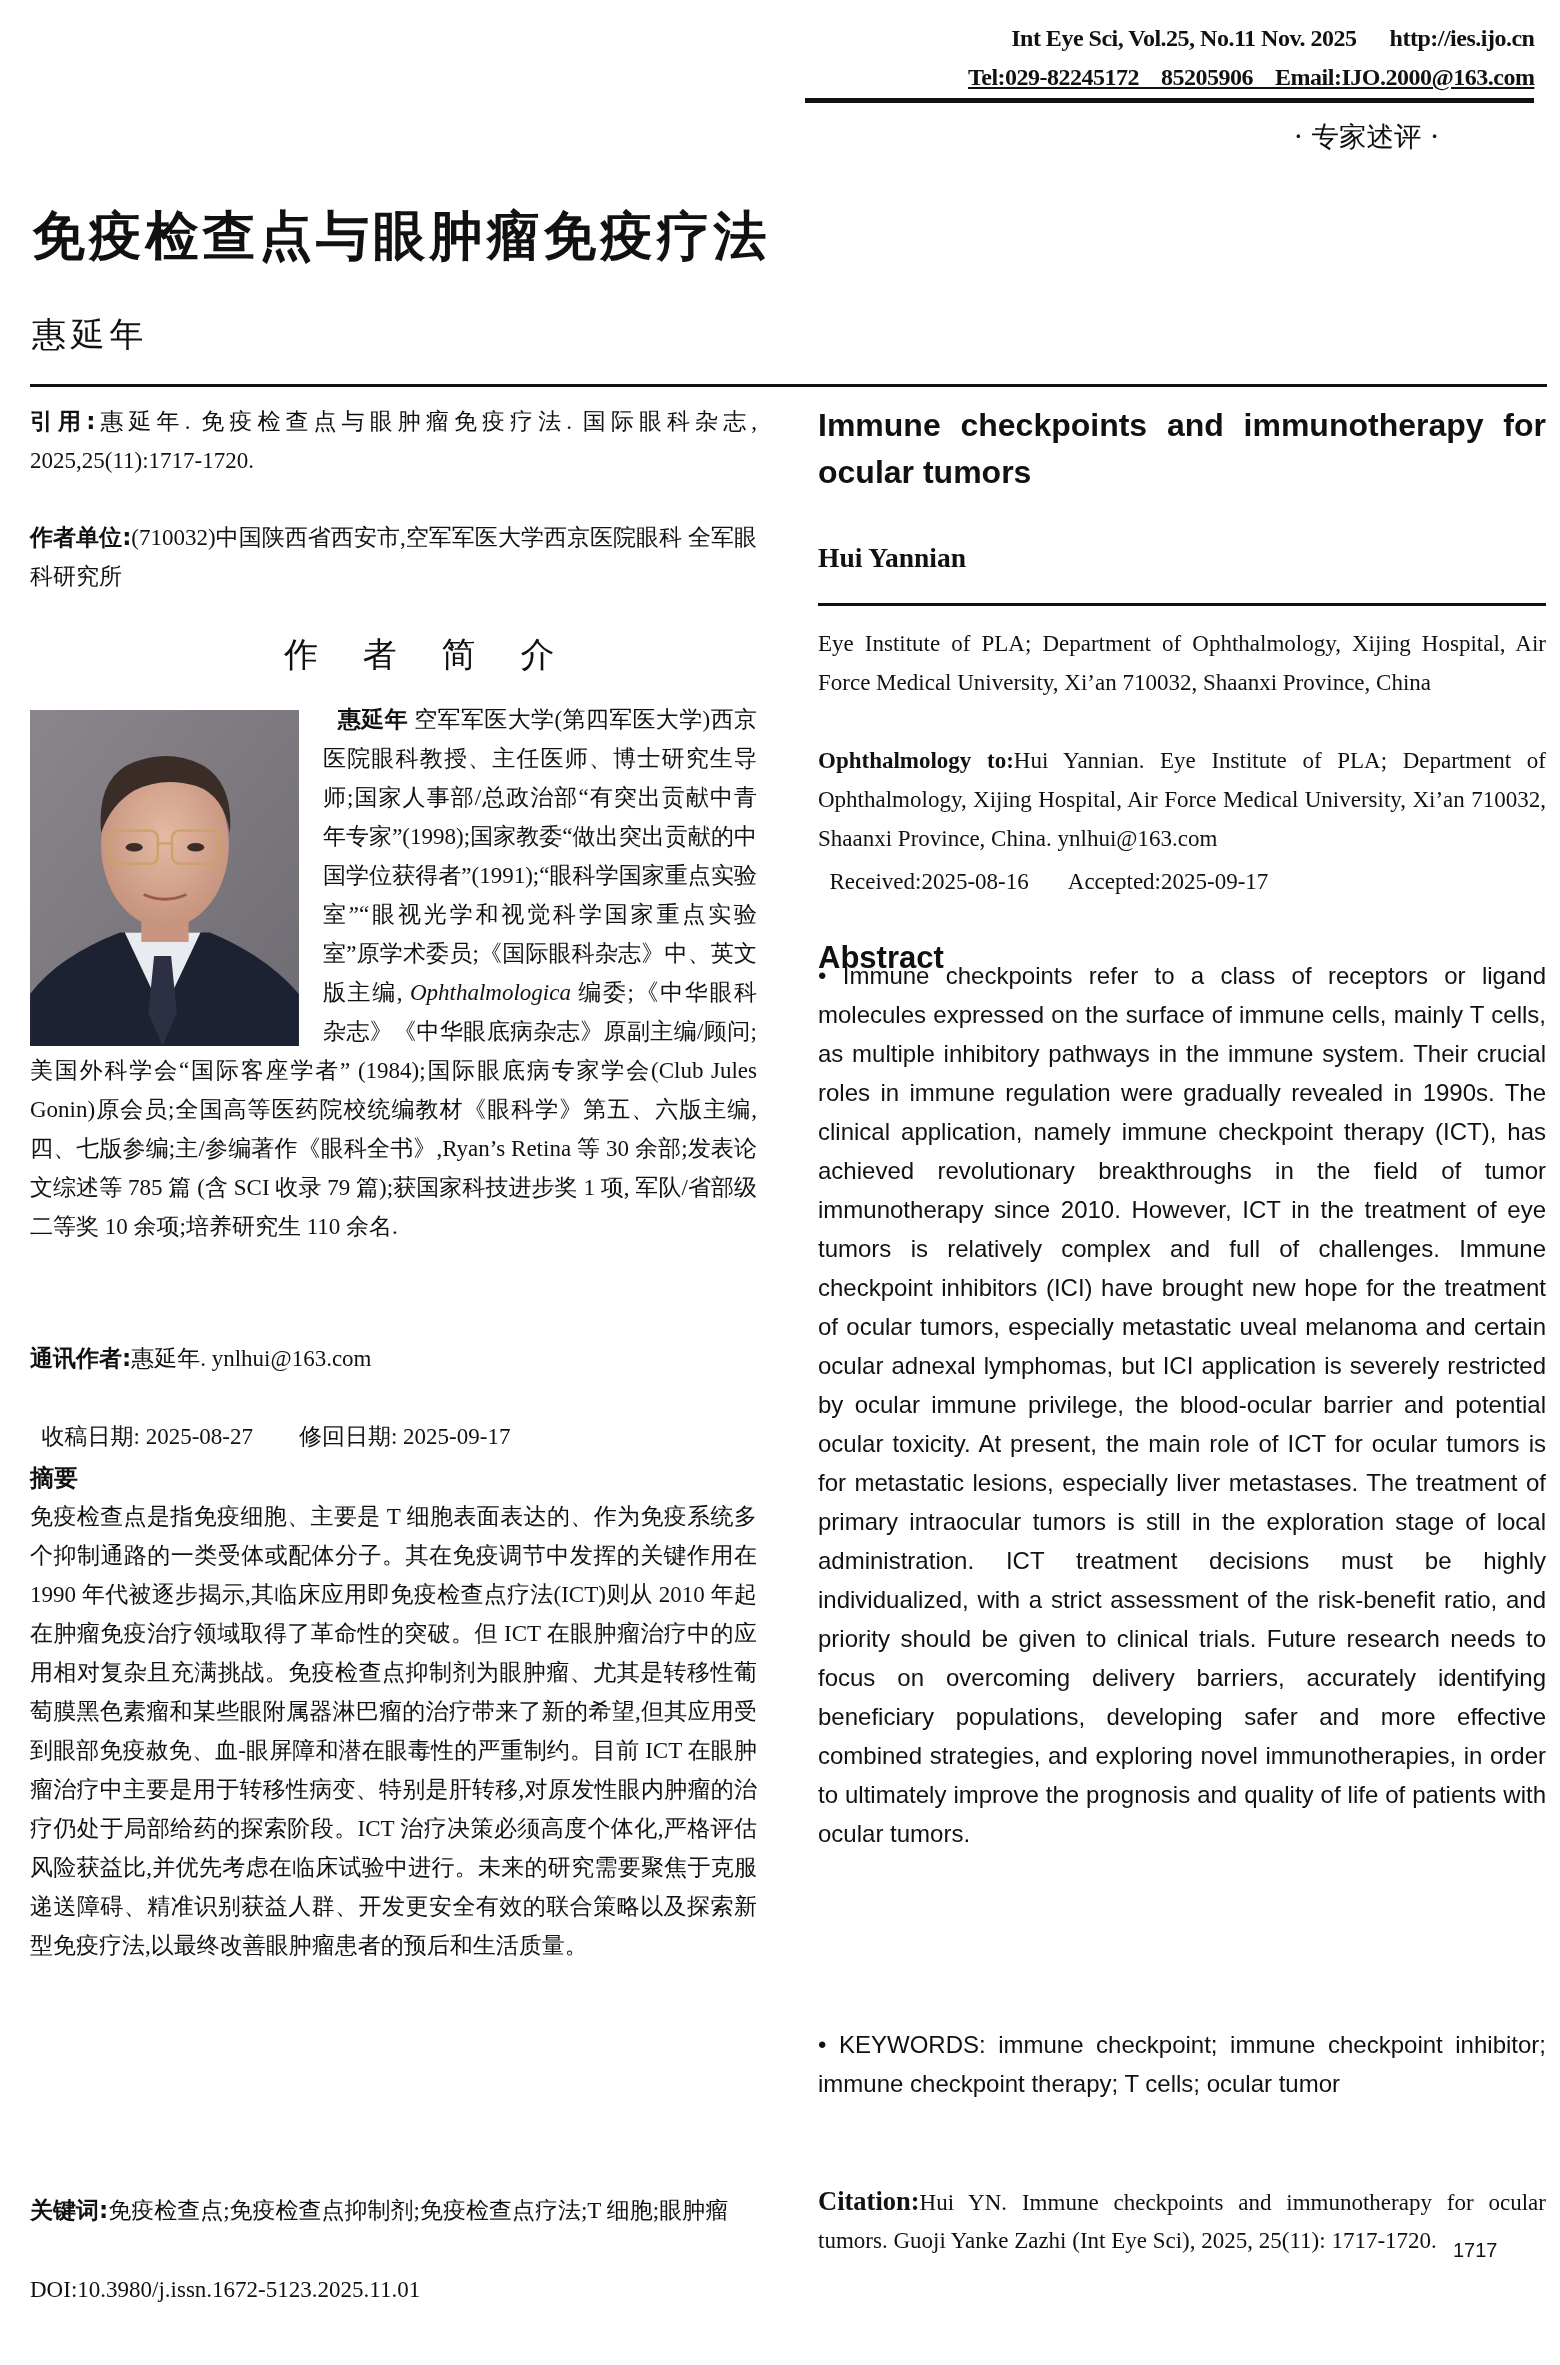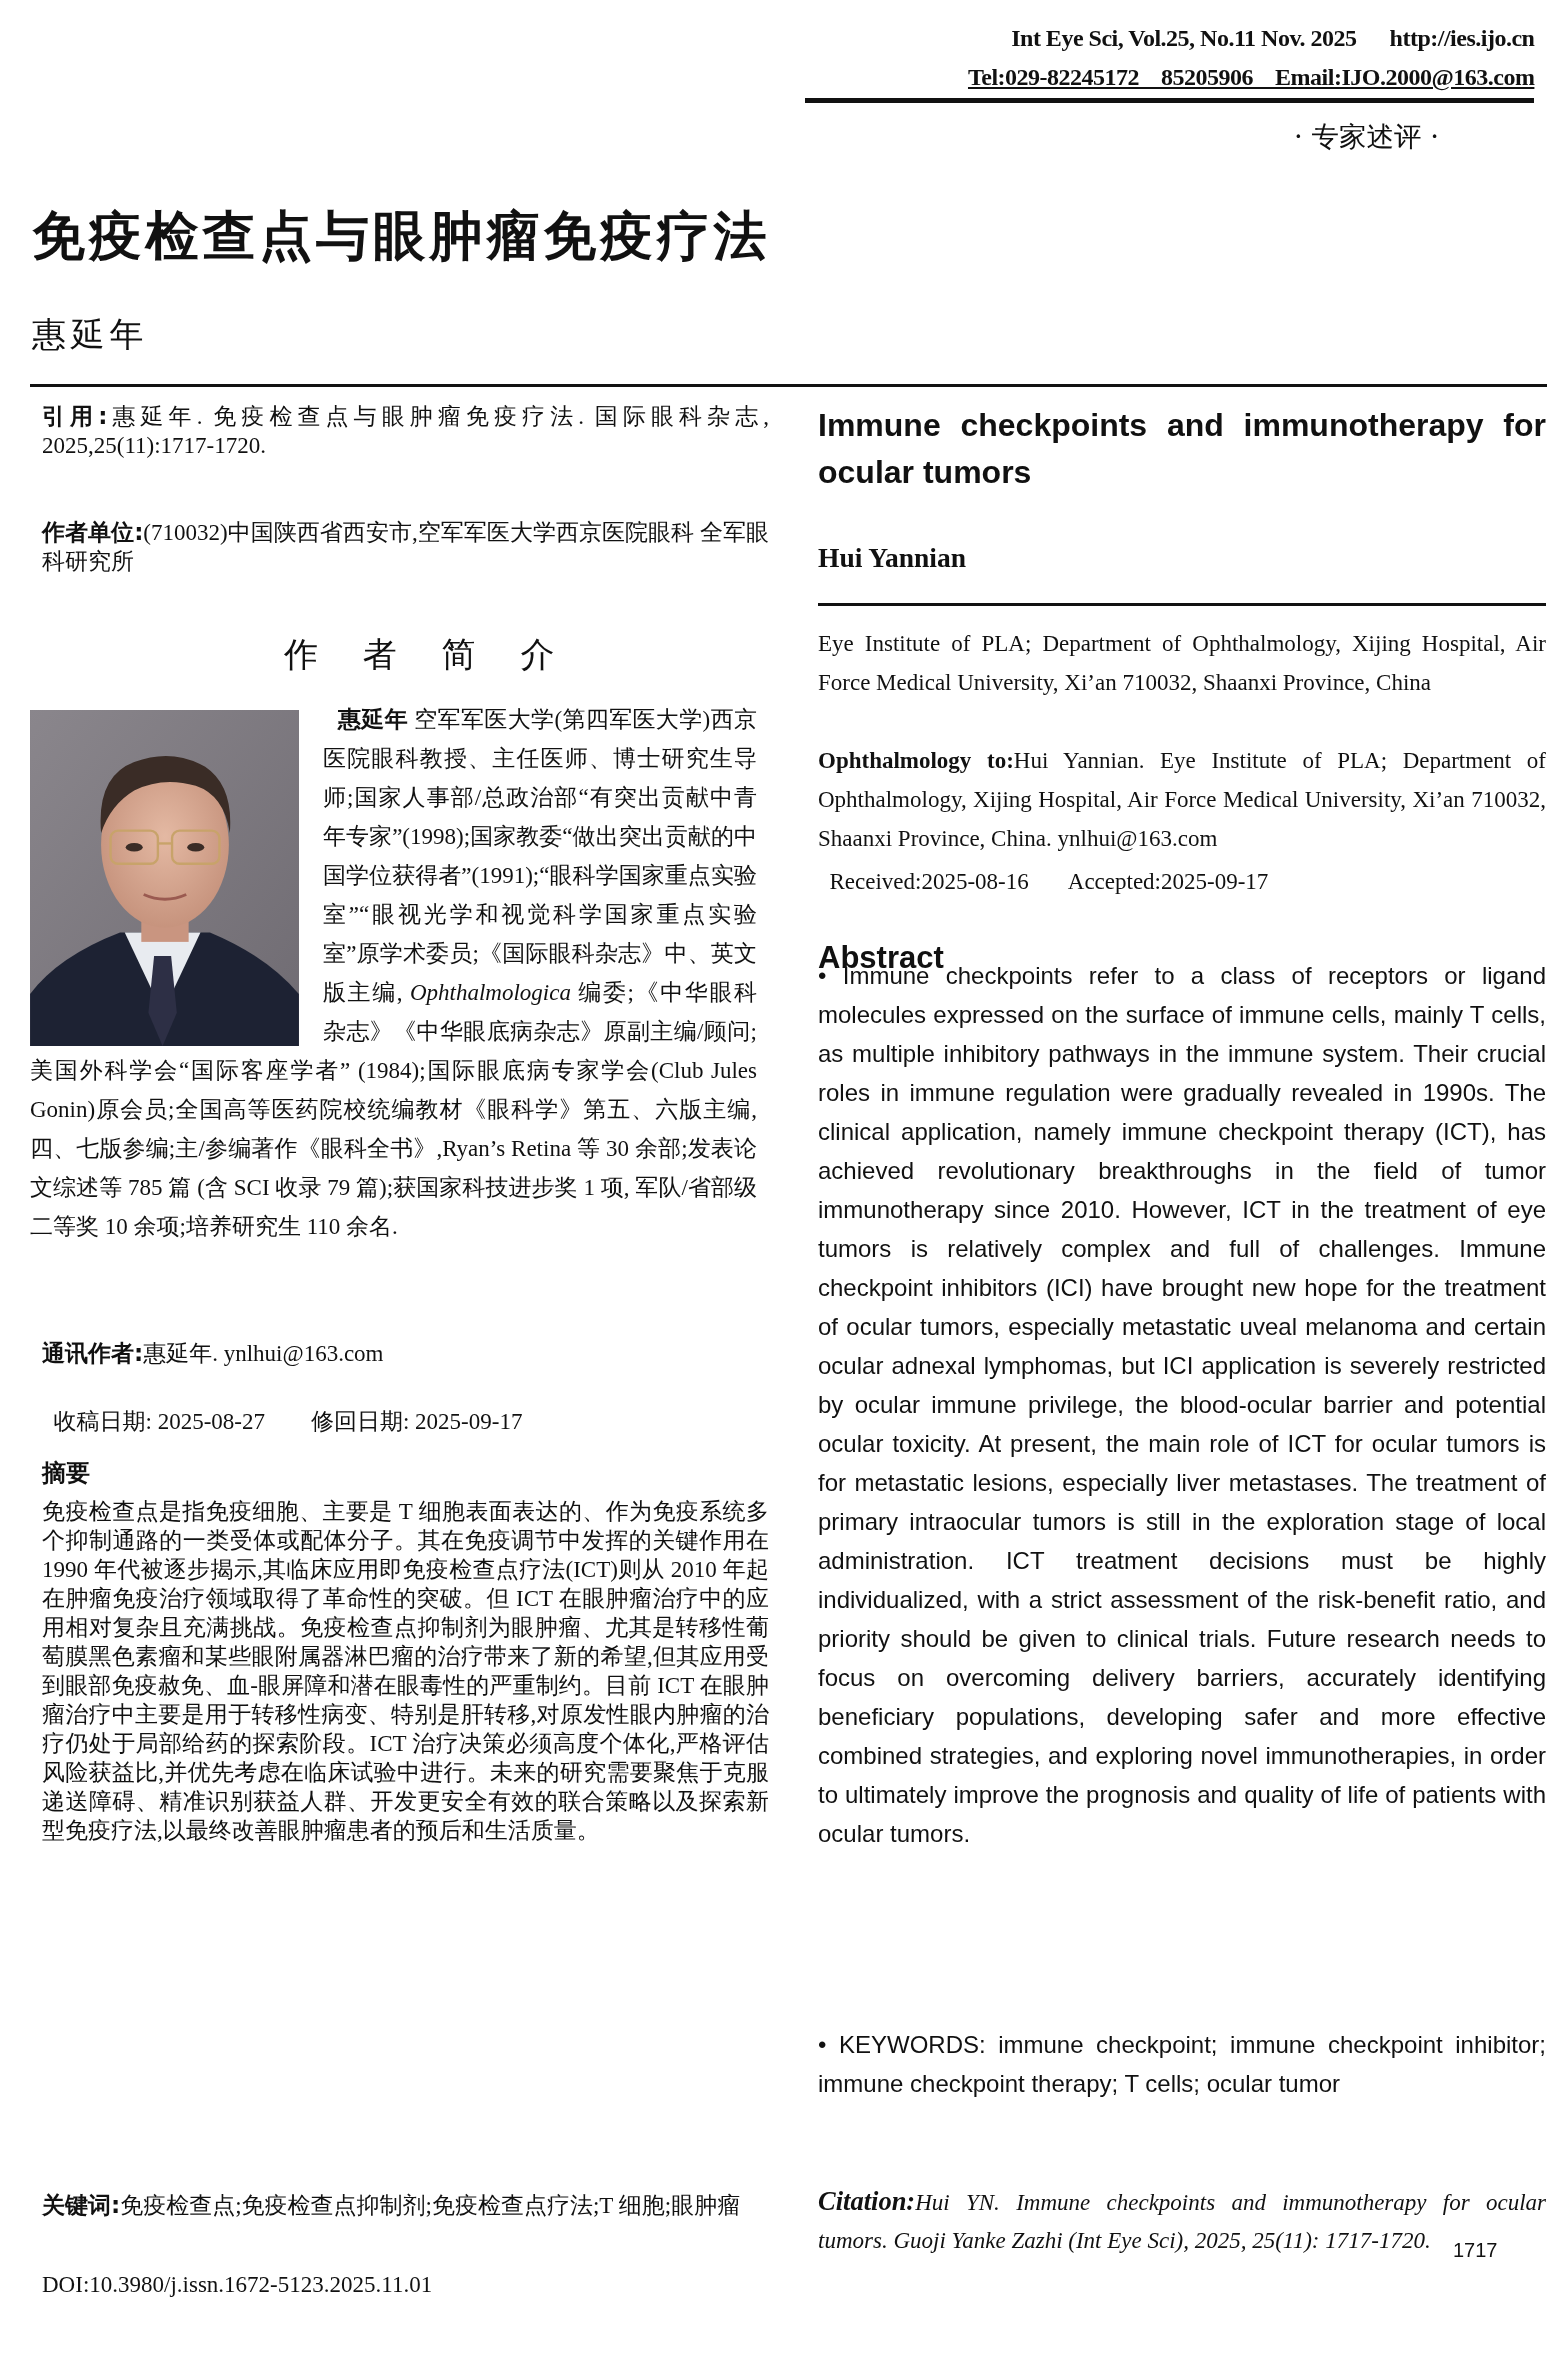--- a/index.html
+++ b/index.html
@@ -7,21 +7,21 @@
   .abs { position:absolute; }
   .hdr { right:25.6px; font-family:"Liberation Serif", serif; font-weight:bold; font-size:24px; letter-spacing:-0.5px; white-space:pre; text-align:right; }
   #hdr1 { top:24.6px; }
   #hdr2 { top:64px;text-decoration:underline; }
   #hdr-rule { left:805px; right:25.6px; top:98px; height:4.7px; background:#111; }
   #section-label { top:119px; left:1294px; font-family:"DejaVu Serif", serif; font-size:27.5px; white-space:pre; }
   #title { top:201px; left:32px; font-family:"DejaVu Sans", sans-serif; font-size:53px; font-weight:bold; letter-spacing:3.8px; }
   #author-cn { top:312px; left:32px; font-family:"DejaVu Serif", serif; font-size:34px; letter-spacing:4.7px; }
   #main-rule { left:30px; right:13.3px; top:384px; height:2.8px; background:#111; }
 
-  .lcol { left:42px; width:727px; font-size:23px; line-height:29px; text-align:justify; }
+  .lcol { left:30px; width:727px; font-size:23px; line-height:39px; text-align:justify; }
   .lbl { font-family:"DejaVu Sans", sans-serif; font-weight:bold; }
   #cite-cn { top:402px; }
   #affil-cn { top:518px; }
   #bio-heading { top:632px; left:284px; font-family:"DejaVu Serif", serif; font-size:34px; letter-spacing:17px; }
   #photo { left:30px; top:710px; width:269px; height:336px; overflow:hidden; background:#7e7b80; }
   #bio-text { top:700px; left:30px; width:727px; font-size:23px; line-height:39px; text-align:justify; }
   #bio-text .float-spacer { float:left; width:293px; height:350px; }
   #bio-text .name { font-family:"DejaVu Sans", sans-serif; font-weight:bold; margin-left:15px; }
   #corr-cn { top:1339px; }
   #dates-cn { top:1378px; white-space:pre; }
@@ -34,21 +34,21 @@
   #title-en { top:402px; font-family:"Liberation Sans", sans-serif; font-weight:bold; font-size:32px; line-height:47px; text-align:justify; text-align-last:left; }
   #author-en { top:542px; font-family:"Liberation Serif", serif; font-weight:bold; font-size:27.5px; }
   #rule-en { left:818px; width:728px; top:603px; height:3.3px; background:#111; }
   #affil-en, #corr-en { font-size:23px; line-height:39px; text-align:justify; text-align-last:left; font-family:"Liberation Serif", serif; }
   #affil-en { top:624px; }
   #corr-en { top:741px; }
   #dates-en { top:843px; font-size:23px; white-space:pre; }
   #abs-en-heading { top:940px; font-family:"Liberation Sans", sans-serif; font-weight:bold; font-size:31px; }
   #abs-en { top:956px; font-family:"Liberation Sans", sans-serif; font-size:24px; line-height:39px; text-align:justify; }
   #kw-en { top:2025px; font-family:"Liberation Sans", sans-serif; font-size:24px; line-height:39px; text-align:justify; }
-  #cite-en { top:2182px; font-family:"Liberation Serif", serif; font-size:23px; line-height:38px; text-align:justify; text-align-last:left;font-style:italic; }
+  #cite-en { top:2182px; font-family:"Liberation Serif", serif; font-size:23px; line-height:38px; text-align:justify; text-align-last:left; }
   #cite-en .lbl2 { font-weight:bold; font-size:26.5px; }
   #page-num { top:2239px; left:1453px; font-family:"Liberation Sans", sans-serif; font-size:20px; }
 </style>
 </head>
 <body>
 
 <div class="abs hdr" id="hdr1">Int Eye Sci, Vol.25, No.11 Nov. 2025      http://ies.ijo.cn</div>
 <div class="abs hdr" id="hdr2">Tel:029-82245172    85205906    Email:IJO.2000@163.com</div>
 <div class="abs" id="hdr-rule"></div>
 <div class="abs" id="section-label">· 专家述评 ·</div>

